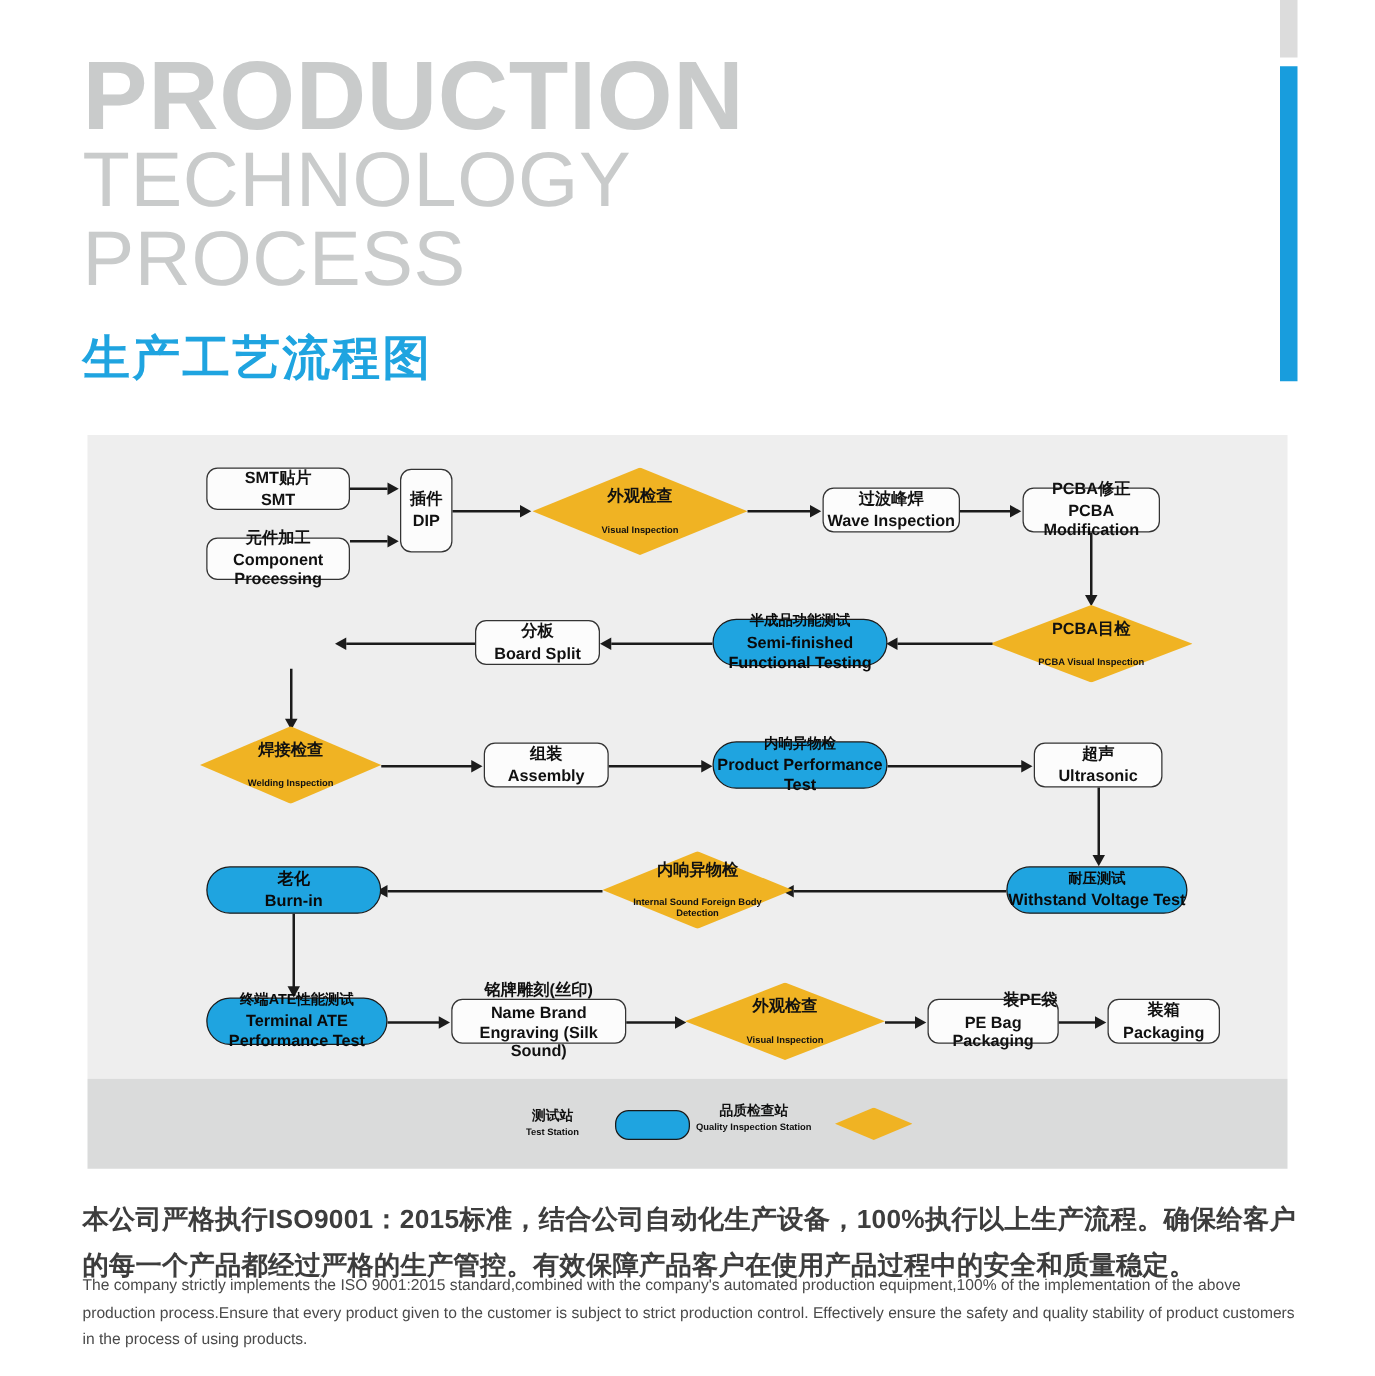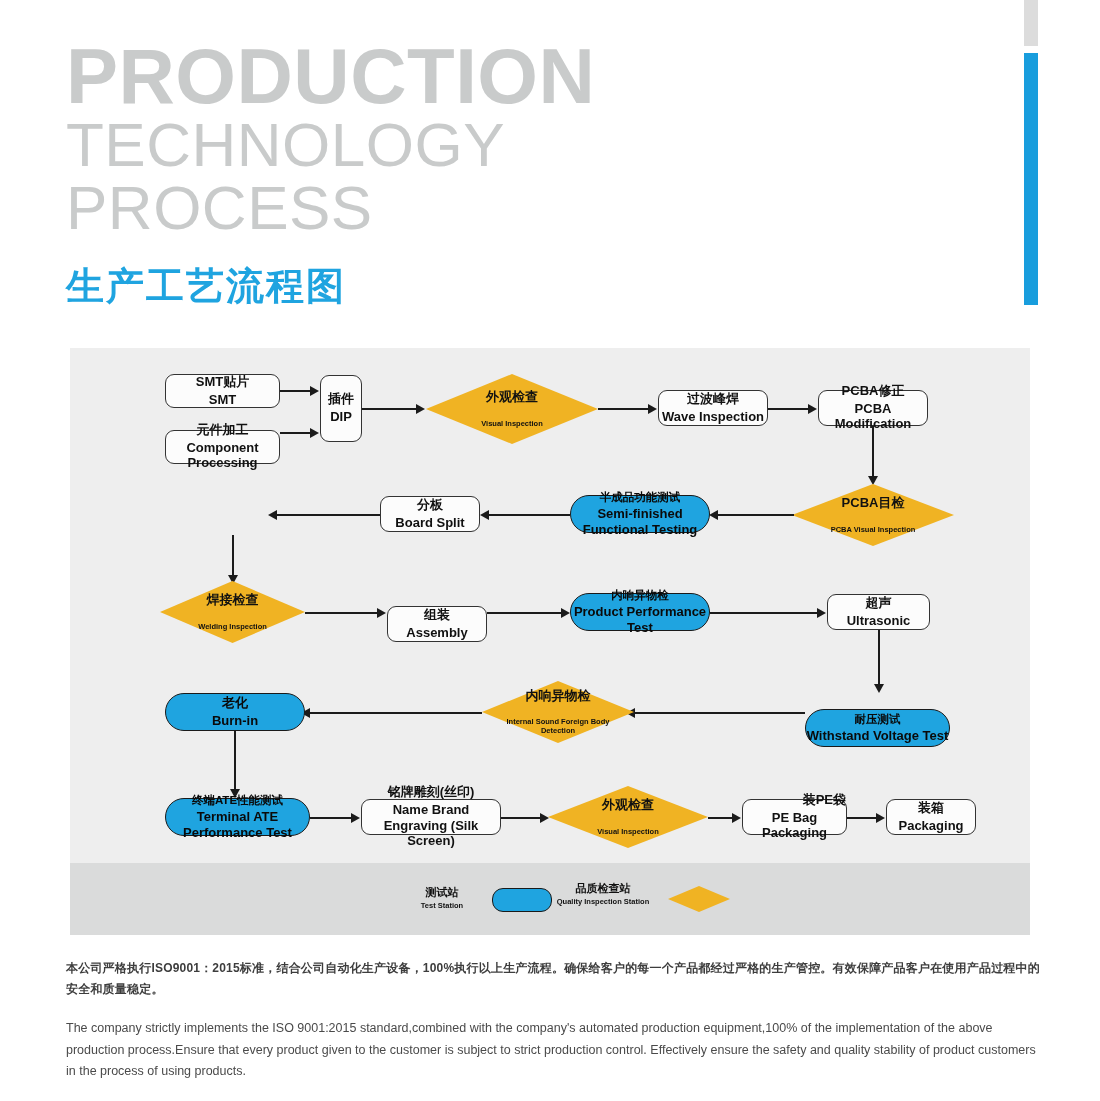--- a/index.html
+++ b/index.html
@@ -80,21 +80,21 @@
   .lg-label{position:absolute;text-align:center;}
   .lg-label .cn{font-size:11px;font-weight:bold;color:#111;white-space:nowrap;}
   .lg-label .en{font-size:7.5px;font-weight:bold;color:#111;line-height:1.2;margin-top:1px;}
   .lg-pill{position:absolute;width:58px;height:22px;border-radius:11px;background:#1fa4e0;border:1.6px solid #1a1a1a;}
   .lg-dia{position:absolute;width:62px;height:26px;background:#f0b323;
           clip-path:polygon(50% 0,100% 50%,50% 100%,0 50%);}
 
   
   .foot-cn{
     position:absolute;left:66px;top:958px;width:975px;
-    font-size:12px;line-height:1.75;color:#3d3d3d;font-weight:bold;
+    font-size:21px;line-height:1.75;color:#3d3d3d;font-weight:bold;
     letter-spacing:0.2px;
   }
   .foot-en{
     position:absolute;left:66px;top:1018px;width:975px;
     font-size:12.5px;line-height:1.72;color:#4a4a4a;
   }
 </style>
 </head>
 <body>
 
@@ -193,21 +193,21 @@
     <div class="dshape"></div>
     <div class="dtxt">
       <div class="cn">焊接检查</div>
       <div class="en">Welding Inspection</div>
     </div>
   </div>
 
   <div class="ln lnh" style="left:235px;top:264px;width:73px;"></div>
   <div class="arrow ar-r" style="left:307px;top:260px;"></div>
 
-  <div class="node rect" style="left:317px;top:258px;width:100px;height:36px;">
+  <div class="node rect" style="left:317px;top:246px;width:100px;height:36px;">
     <div class="cn">组装</div>
     <div class="en">Assembly</div>
   </div>
 
   <div class="ln lnh" style="left:417px;top:264px;width:75px;"></div>
   <div class="arrow ar-r" style="left:491px;top:260px;"></div>
 
   <div class="node pill" style="left:500px;top:245px;width:140px;height:38px;">
     <div class="cn sm">内响异物检</div>
     <div class="en">Product Performance Test</div>
@@ -217,21 +217,21 @@
   <div class="arrow ar-r" style="left:747px;top:260px;"></div>
 
   <div class="node rect" style="left:757px;top:246px;width:103px;height:36px;">
     <div class="cn">超声</div>
     <div class="en">Ultrasonic</div>
   </div>
 
   <div class="ln lnv" style="left:808px;top:282px;height:56px;"></div>
   <div class="arrow ar-d" style="left:804px;top:336px;"></div>
 
-  <div class="node pill" style="left:735px;top:345px;width:145px;height:38px;margin-top:16px;">
+  <div class="node pill" style="left:735px;top:345px;width:145px;height:38px;">
     <div class="cn sm">耐压测试</div>
     <div class="en">Withstand Voltage Test</div>
   </div>
 
   <div class="ln lnh" style="left:565px;top:364px;width:170px;"></div>
   <div class="arrow ar-l" style="left:556px;top:360px;"></div>
 
   <div class="diamond" style="left:412px;top:333px;width:152px;height:62px;">
     <div class="dshape"></div>
     <div class="dtxt">
@@ -254,21 +254,21 @@
   <div class="node pill" style="left:95px;top:450px;width:145px;height:38px;">
     <div class="cn sm">终端ATE性能测试</div>
     <div class="en">Terminal ATE Performance Test</div>
   </div>
 
   <div class="ln lnh" style="left:240px;top:469px;width:42px;"></div>
   <div class="arrow ar-r" style="left:281px;top:465px;"></div>
 
   <div class="node rect" style="left:291px;top:451px;width:140px;height:36px;">
     <div class="cn">铭牌雕刻(丝印)</div>
-    <div class="en">Name Brand Engraving (Silk Screen)</div>
+    <div class="en">Name Brand Engraving (Silk Sound)</div>
   </div>
 
   <div class="ln lnh" style="left:431px;top:469px;width:40px;"></div>
   <div class="arrow ar-r" style="left:470px;top:465px;"></div>
 
   <div class="diamond" style="left:478px;top:438px;width:160px;height:62px;">
     <div class="dshape"></div>
     <div class="dtxt">
       <div class="cn">外观检查</div>
       <div class="en">Visual Inspection</div>

